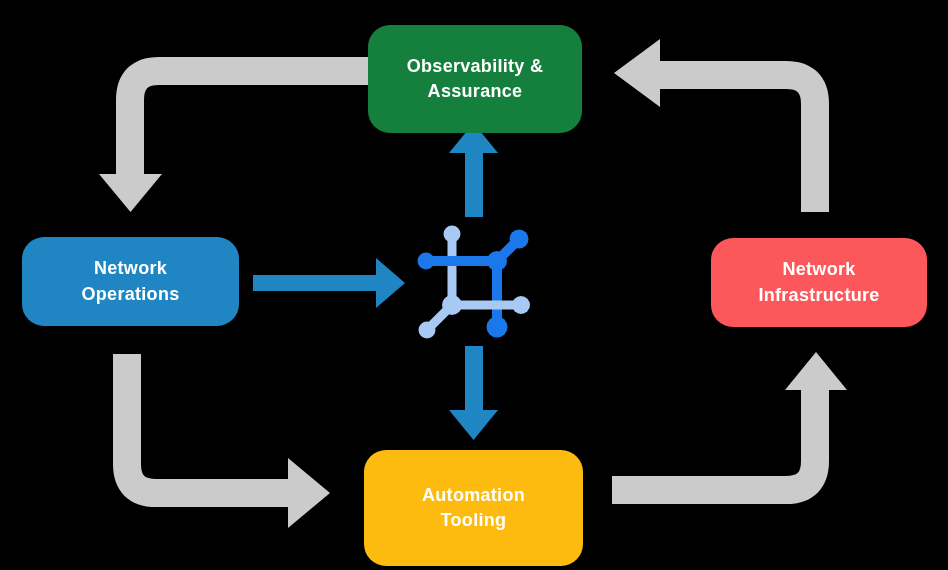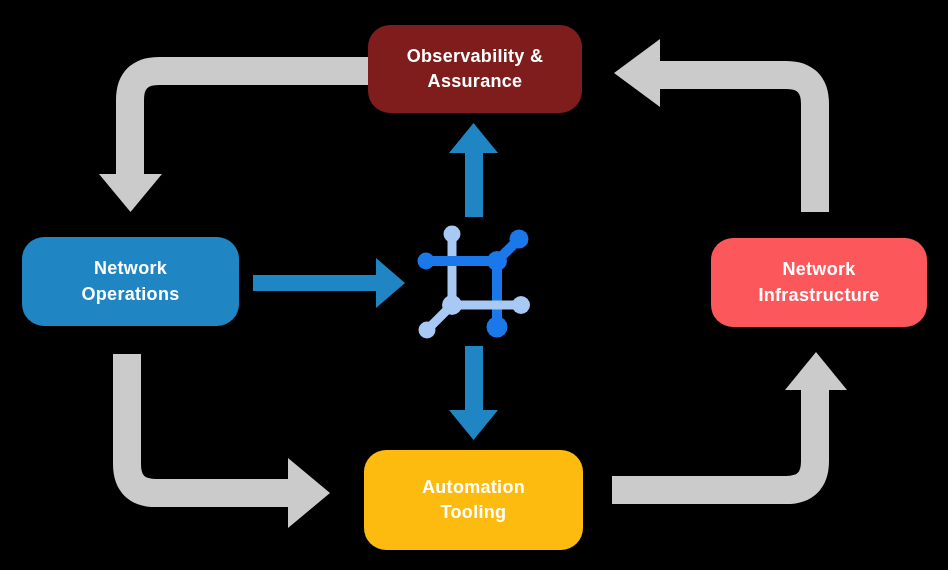--- a/index.html
+++ b/index.html
@@ -14,24 +14,24 @@
   .node{
     position:absolute;
     display:flex;align-items:center;justify-content:center;
     text-align:center;
     color:#fff;
     font-size:18px;font-weight:700;letter-spacing:.3px;
     line-height:1.4;
     border-radius:22px;
     white-space:pre-line;
   }
-  .node-observability{left:368px;top:25px;width:214px;height:88px;background:#7f1d1d;}
+  .node-observability{left:368px;top:25px;width:214px;height:108px;background:#15803d;}
   .node-operations{left:22px;top:237px;width:217px;height:89px;background:#1F86C3;}
   .node-infrastructure{left:711px;top:238px;width:216px;height:89px;background:#FC585C;}
-  .node-automation{left:364px;top:450px;width:219px;height:100px;background:#FCBB0E;}
+  .node-automation{left:364px;top:450px;width:219px;height:116px;background:#FCBB0E;}
 </style>
 </head>
 <body>
 
 <div class="canvas">
 
   <svg class="arrow-layer" width="948" height="570" viewBox="0 0 948 570" xmlns="http://www.w3.org/2000/svg">
 
     <g stroke="#CBCBCB" fill="#CBCBCB">
       <path d="M 370 71 L 159 71 Q 130 71 130 100 L 130 176" fill="none" stroke-width="28"></path>

